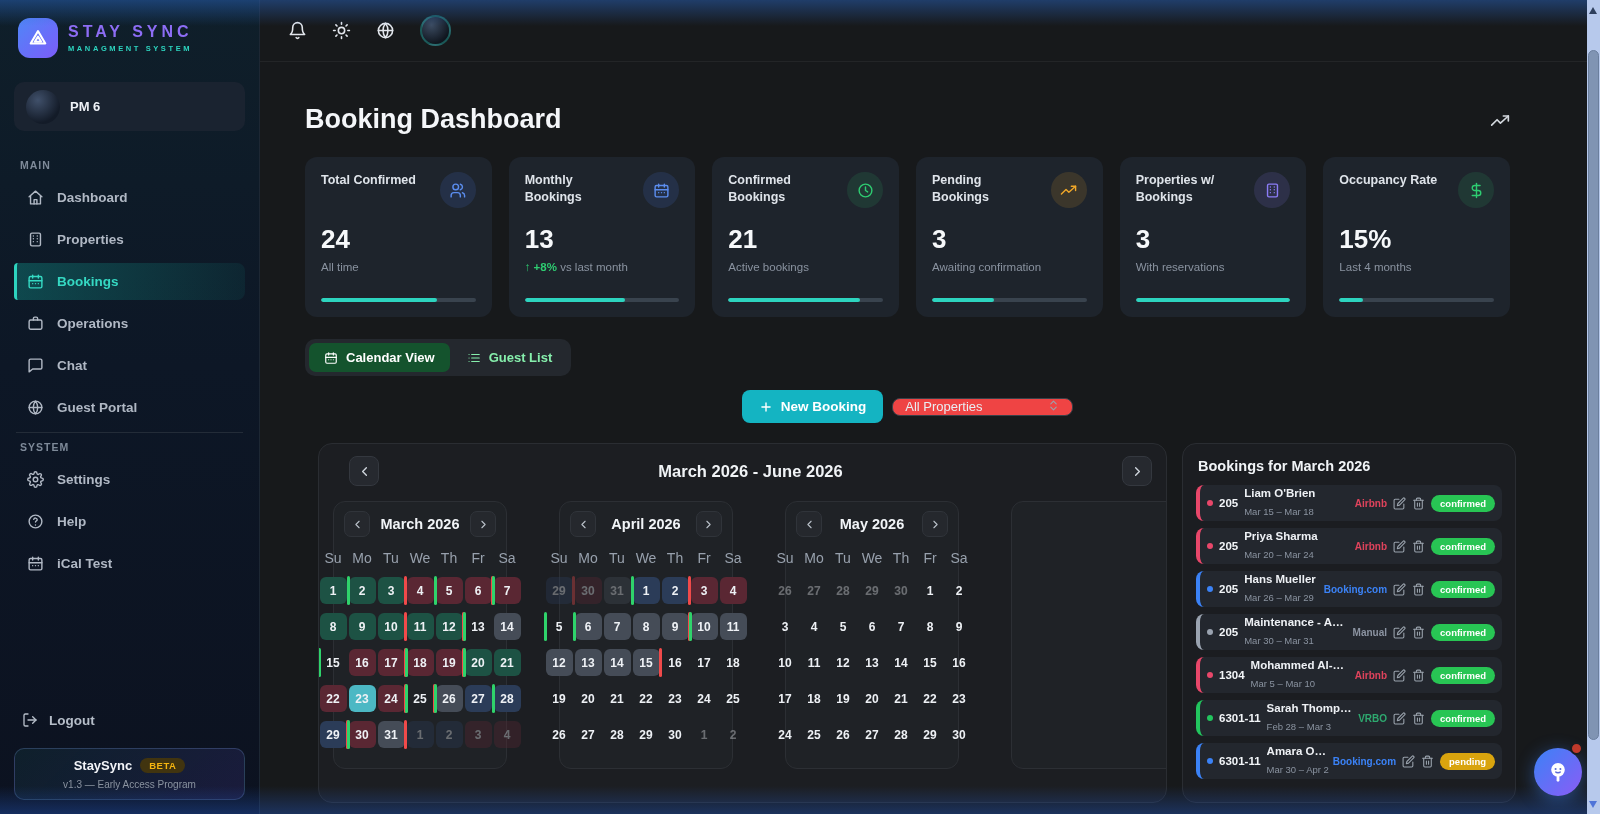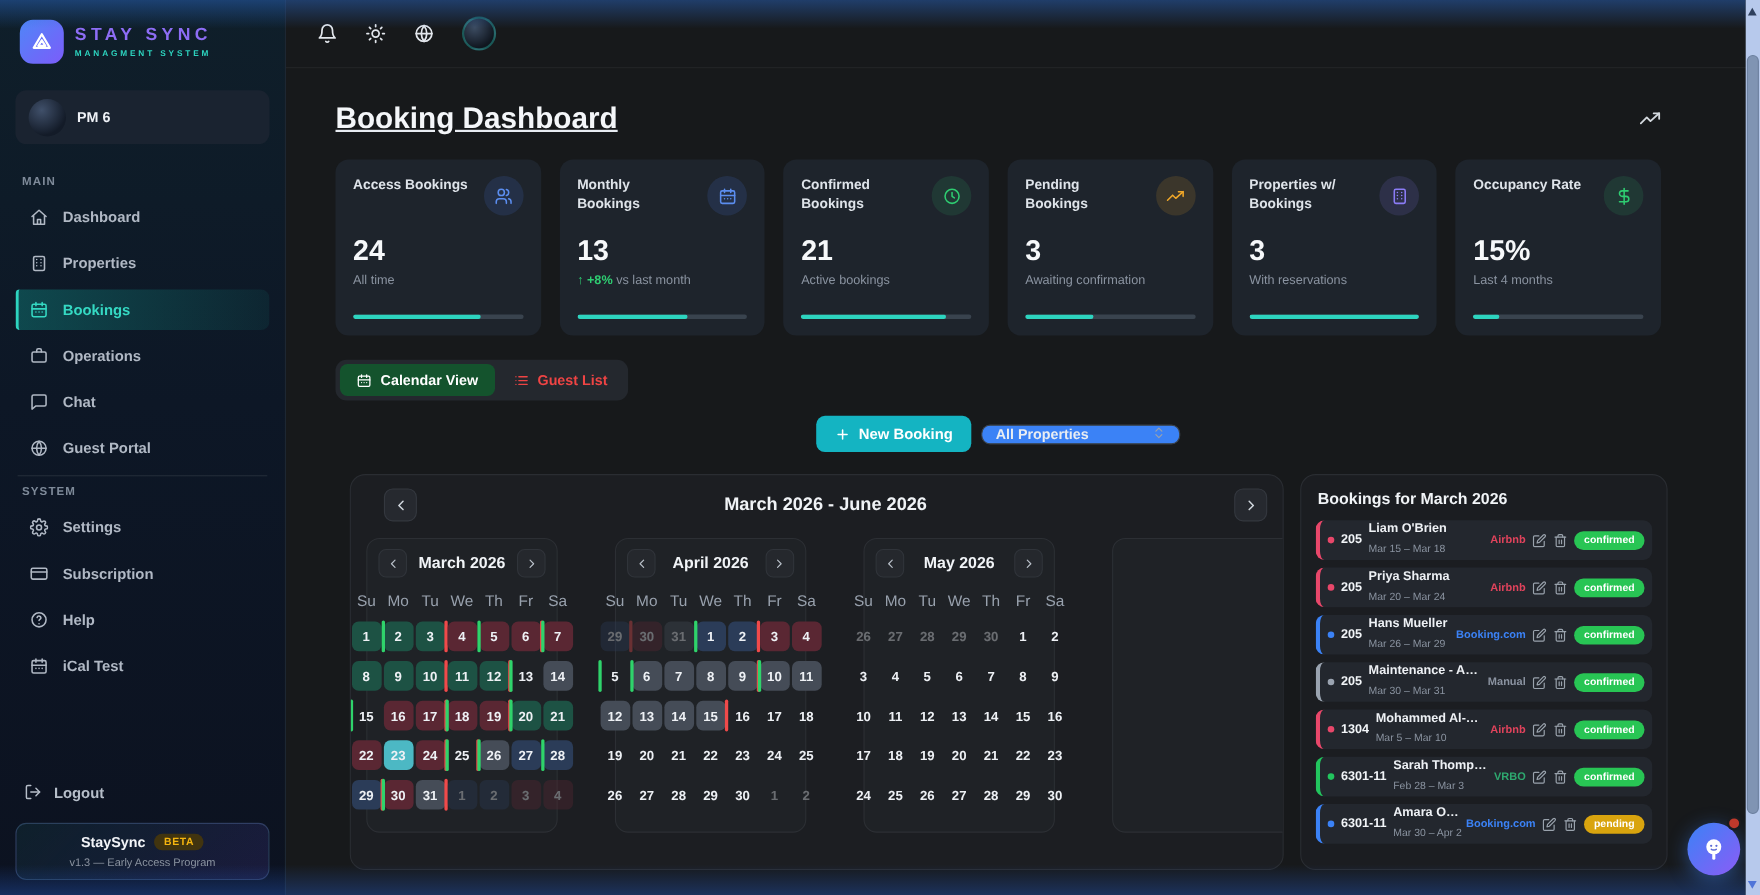--- a/index.html
+++ b/index.html
@@ -41,49 +41,49 @@
 
   
   .main { flex:1; display:flex; flex-direction:column; background:#17191b; position:relative; }
   .topbar { height:62px; flex-shrink:0; display:flex; align-items:center; gap:25px;
     padding-left:28px; border-bottom:1px solid #232527; color:#e2e6ec; }
   .tb-icon { cursor:pointer; display:grid; place-items:center; }
   .avatar-top { width:31px; height:31px; border-radius:50%; cursor:pointer;
     background:radial-gradient(circle at 35% 30%,#3c4c62,#10161f 72%); border:2px solid rgba(45,212,191,.35); }
   .content { flex:1; position:relative; }
   .px-wrap { margin-left:45px; width:1205px; }
-  .page-head { display:flex; align-items:center; justify-content:space-between; margin-top:30px;text-decoration:underline; }
+  .page-head { display:flex; align-items:center; justify-content:space-between; margin-top:42px; }
   .page-title { font-size:27px; font-weight:bold; color:#f4f6f9; }
   .head-trend { color:#d3d8de; margin-top:6px; }
 
   
   .stats { display:flex; gap:17px; margin-top:22px; }
   .stat-card { width:187px; height:160px; background:#1e242c; border-radius:12px; padding:15px 16px;
     display:flex; flex-direction:column; }
   .stat-top { display:flex; justify-content:space-between; align-items:flex-start; min-height:44px; }
   .stat-title { font-size:12.5px; font-weight:bold; color:#dfe4ea; line-height:1.35; max-width:108px; }
   .stat-ico { width:36px; height:36px; border-radius:50%; display:grid; place-items:center; flex-shrink:0; }
   .stat-value { font-size:26px; font-weight:bold; color:#f6f8fa; margin-top:8px; }
   .stat-sub { font-size:11.5px; color:#8a93a0; margin-top:6px; white-space:nowrap; }
   .stat-sub .delta { color:#2ecc71; font-weight:bold; }
   .stat-bar { margin-top:auto; height:4px; border-radius:2px; background:#39434e; overflow:hidden; }
   .stat-fill { height:100%; border-radius:2px; background:#2dd4bf; }
 
   
   .tabs { display:inline-flex; background:#24282e; border-radius:10px; padding:4px; gap:2px; margin-top:22px; }
   .tab { display:flex; align-items:center; gap:8px; padding:7px 15px; border-radius:7px;
-    font-size:13px; font-weight:bold; color:#ef4444; cursor:pointer; }
+    font-size:13px; font-weight:bold; color:#86efac; cursor:pointer; }
   .tab.active { background:#14532d; color:#fff; }
 
   .cal-heading { text-align:center; font-size:20px; font-weight:bold; color:#f2f4f7; margin-top:20px; }
   .cal-actions { display:flex; justify-content:center; align-items:center; gap:9px; margin-top:14px; }
   .btn-new { display:flex; align-items:center; gap:8px; background:#14b4c2; color:#fff; border:none;
     font-family:inherit; font-size:13.5px; font-weight:bold; padding:9px 17px; border-radius:8px; cursor:pointer; }
-  .select { display:flex; align-items:center; justify-content:space-between; width:181px; background:#3b82f6;
-    border:1px solid #3a4149; border-radius:8px; padding:0 12px; font-size:13px; font-weight:bold;
+  .select { display:flex; align-items:center; justify-content:space-between; width:181px; background:#ef4444;
+    border:1px solid #3a4149; border-radius:8px; padding:0 12px; font-size:13px; font-weight:normal;
     color:#e9edf2; cursor:pointer; }
   .select .chev { color:#9aa2ad; }
 
   
   .bottom-row { display:flex; gap:15px; margin:20px 0 0 58px; }
   .calendar-panel { width:849px; height:360px; background:#1c1e22; border:1px solid #2a2d32;
     border-radius:14px; padding:12px 14px; overflow:hidden; }
   .cal-head { display:flex; align-items:center;margin-left:16px; }
   .nav-sq { width:30px; height:30px; border-radius:8px; background:#26292f; border:1px solid #34383f;
     color:#cfd5dc; display:grid; place-items:center; cursor:pointer; flex-shrink:0; }
@@ -237,29 +237,20 @@
             <svg viewBox="0 0 24 24" width="17" height="17" fill="none" stroke="currentColor" stroke-width="2" stroke-linecap="round" stroke-linejoin="round">
               <circle cx="12" cy="12" r="3.2"></circle>
               <path d="M19.4 15a1.7 1.7 0 0 0 .34 1.87l.06.06a2 2 0 1 1-2.83 2.83l-.06-.06a1.7 1.7 0 0 0-1.87-.34 1.7 1.7 0 0 0-1 1.56V21a2 2 0 1 1-4 0v-.09a1.7 1.7 0 0 0-1-1.56 1.7 1.7 0 0 0-1.87.34l-.06.06a2 2 0 1 1-2.83-2.83l.06-.06a1.7 1.7 0 0 0 .34-1.87 1.7 1.7 0 0 0-1.56-1H3a2 2 0 1 1 0-4h.09a1.7 1.7 0 0 0 1.56-1 1.7 1.7 0 0 0-.34-1.87l-.06-.06a2 2 0 1 1 2.83-2.83l.06.06a1.7 1.7 0 0 0 1.87.34 1.7 1.7 0 0 0 1-1.56V3a2 2 0 1 1 4 0v.09a1.7 1.7 0 0 0 1 1.56 1.7 1.7 0 0 0 1.87-.34l.06-.06a2 2 0 1 1 2.83 2.83l-.06.06a1.7 1.7 0 0 0-.34 1.87 1.7 1.7 0 0 0 1.56 1H21a2 2 0 1 1 0 4h-.09a1.7 1.7 0 0 0-1.56 1z"></path>
             </svg>
           </span>
           <span>Settings</span>
         </div>
         <div class="nav-item">
           <span class="nico">
             <svg viewBox="0 0 24 24" width="17" height="17" fill="none" stroke="currentColor" stroke-width="2" stroke-linecap="round" stroke-linejoin="round">
-              <rect x="2" y="5" width="20" height="14" rx="2"></rect>
-              <path d="M2 10h20"></path>
-            </svg>
-          </span>
-          <span>Subscription</span>
-        </div>
-        <div class="nav-item">
-          <span class="nico">
-            <svg viewBox="0 0 24 24" width="17" height="17" fill="none" stroke="currentColor" stroke-width="2" stroke-linecap="round" stroke-linejoin="round">
               <circle cx="12" cy="12" r="9"></circle>
               <path d="M9.5 9a2.5 2.5 0 0 1 4.9.5c0 1.5-2.4 2-2.4 3.2"></path>
               <path d="M12 17h.01"></path>
             </svg>
           </span>
           <span>Help</span>
         </div>
         <div class="nav-item">
           <span class="nico">
             <svg viewBox="0 0 24 24" width="17" height="17" fill="none" stroke="currentColor" stroke-width="2" stroke-linecap="round" stroke-linejoin="round">
@@ -323,21 +314,21 @@
           <svg viewBox="0 0 24 24" width="20" height="20" fill="none" stroke="currentColor" stroke-width="2" stroke-linecap="round" stroke-linejoin="round">
               <path d="m2 17 6.5-6.5 4 4L22 6"></path>
               <path d="M16 6h6v6"></path>
             </svg>
         </span>
       </div>
 
       <div class="px-wrap stats">
           <div class="stat-card">
             <div class="stat-top">
-              <div class="stat-title">Access Bookings</div>
+              <div class="stat-title">Total Confirmed</div>
               <div class="stat-ico" style="background:rgba(79,125,240,0.14);color:#5b8def">
                 <svg viewBox="0 0 24 24" width="17" height="17" fill="none" stroke="currentColor" stroke-width="2" stroke-linecap="round" stroke-linejoin="round">
                   <path d="M16 21v-2a4 4 0 0 0-4-4H7a4 4 0 0 0-4 4v2"></path>
                   <circle cx="9.5" cy="7" r="4"></circle>
                   <path d="M22 21v-2a4 4 0 0 0-3-3.87"></path>
                   <path d="M16 3.13a4 4 0 0 1 0 7.75"></path>
                 </svg>
               </div>
             </div>
             <div class="stat-value">24</div>

